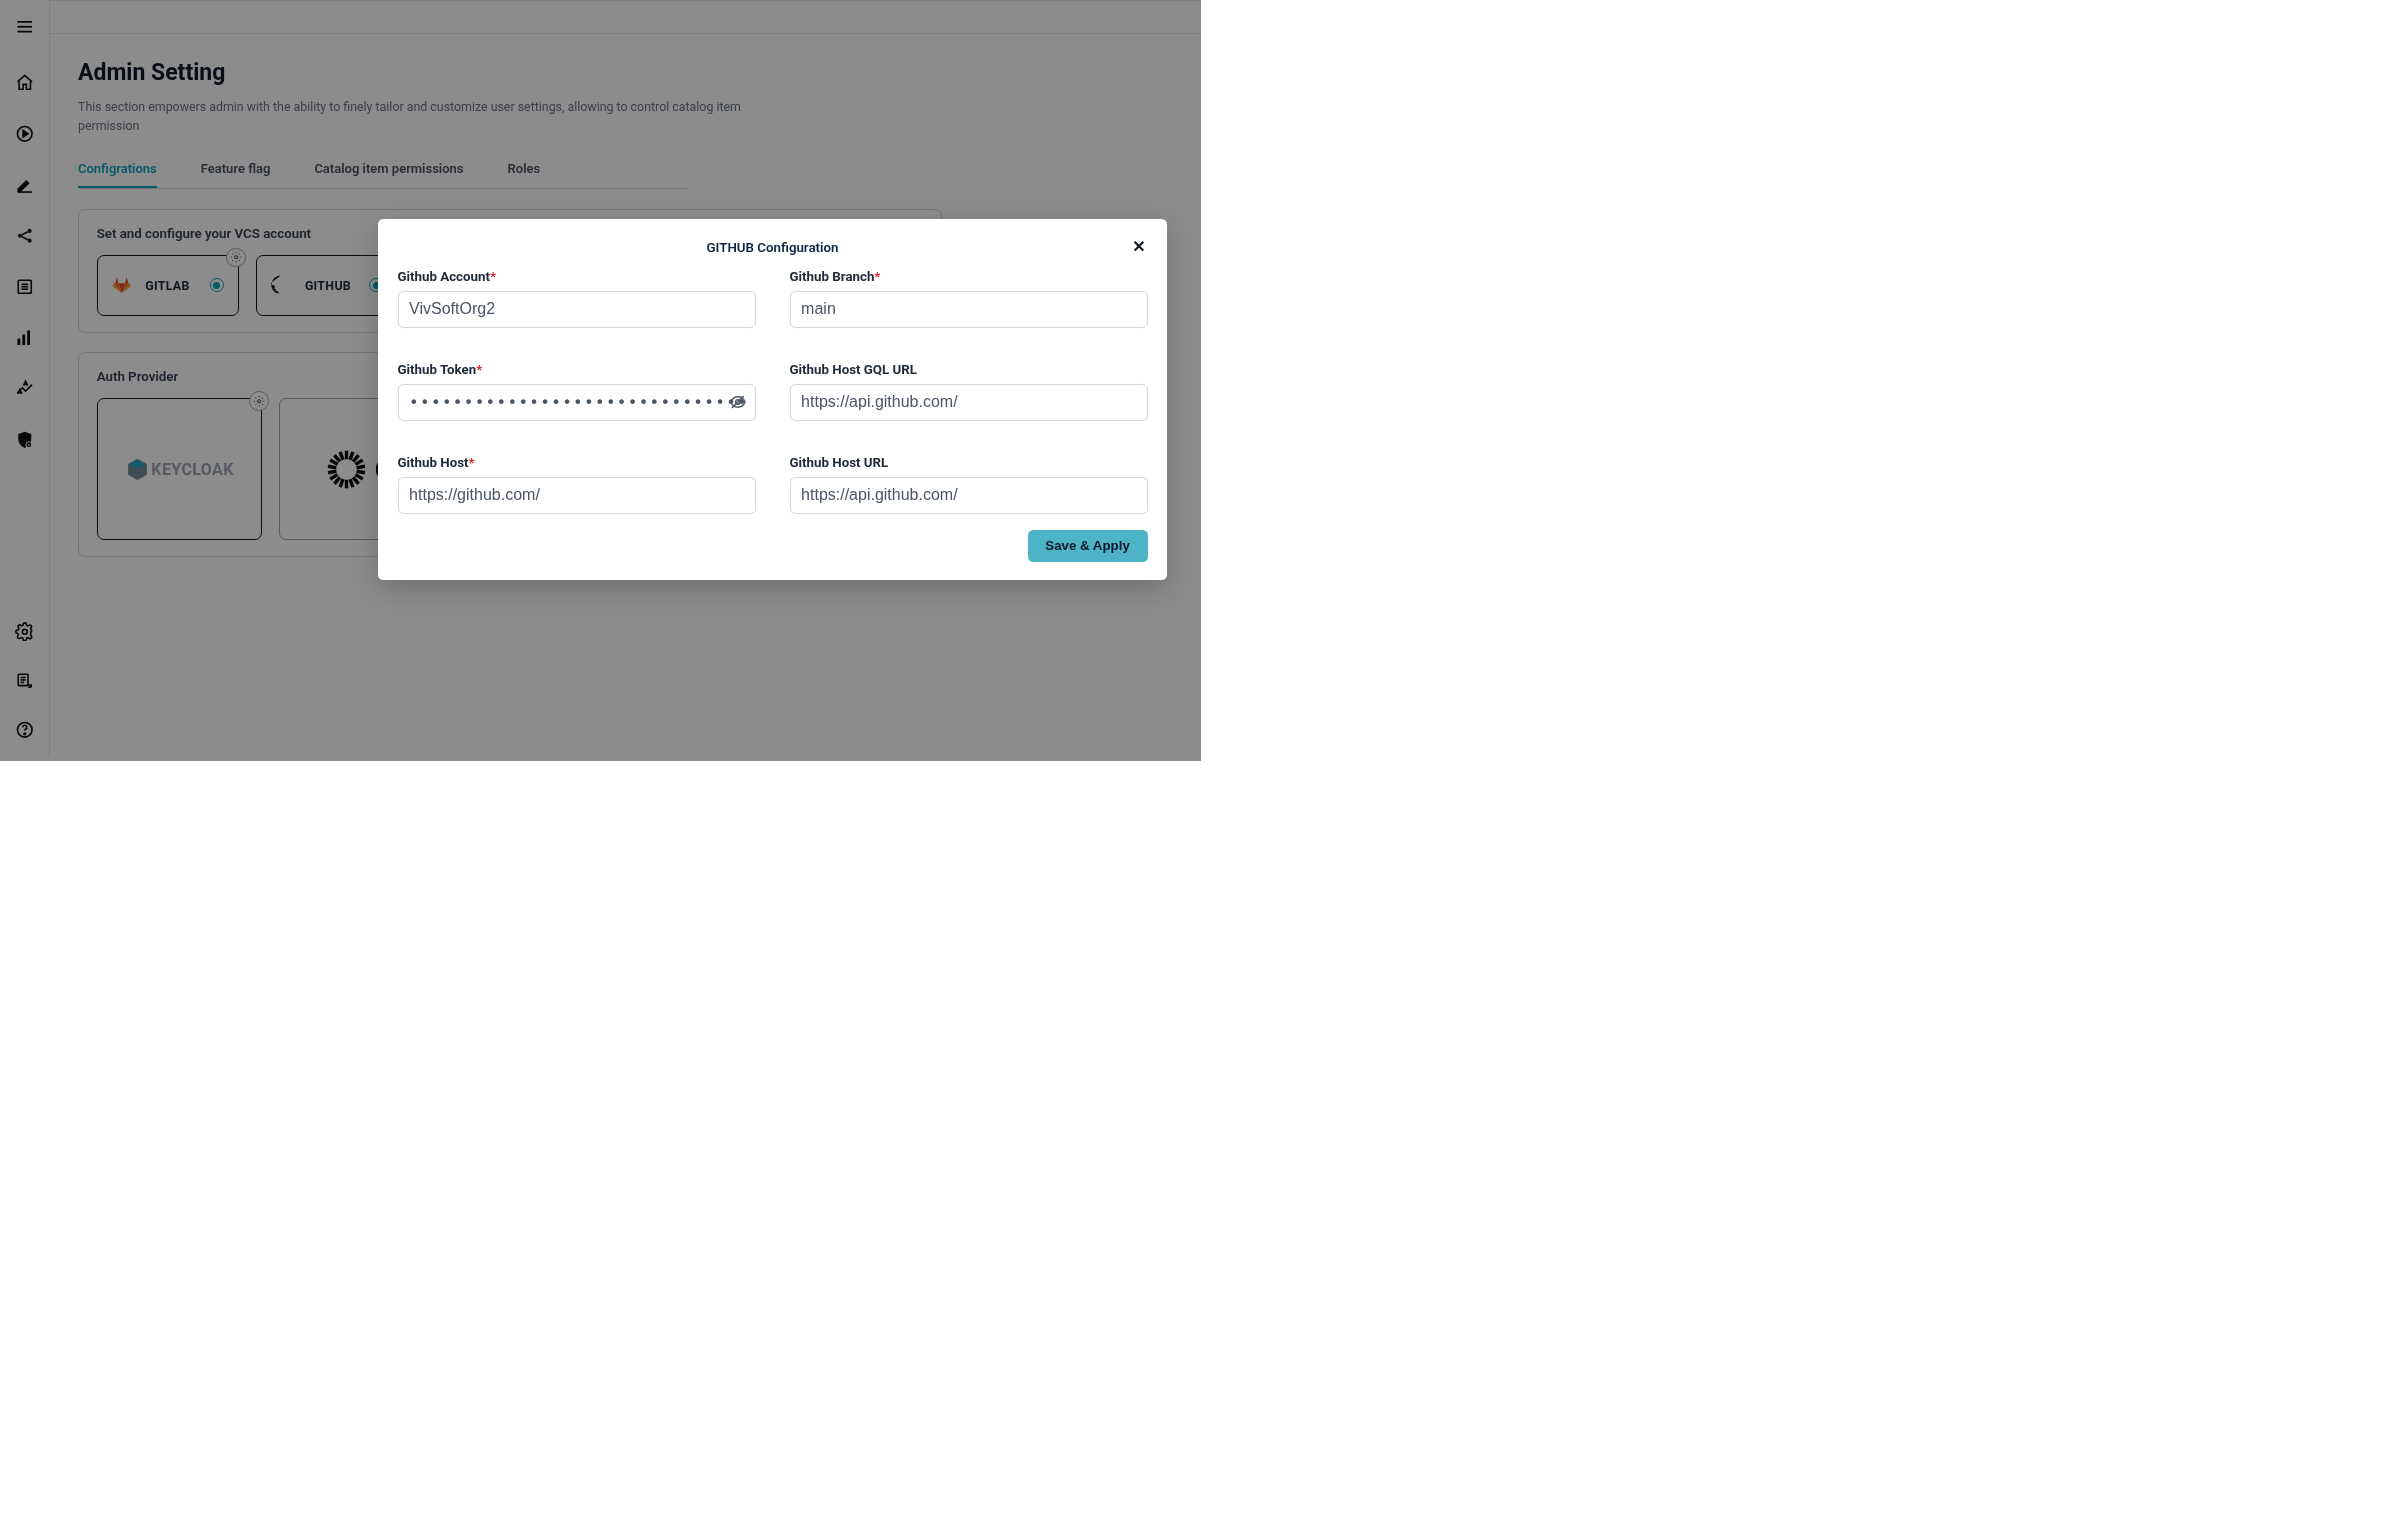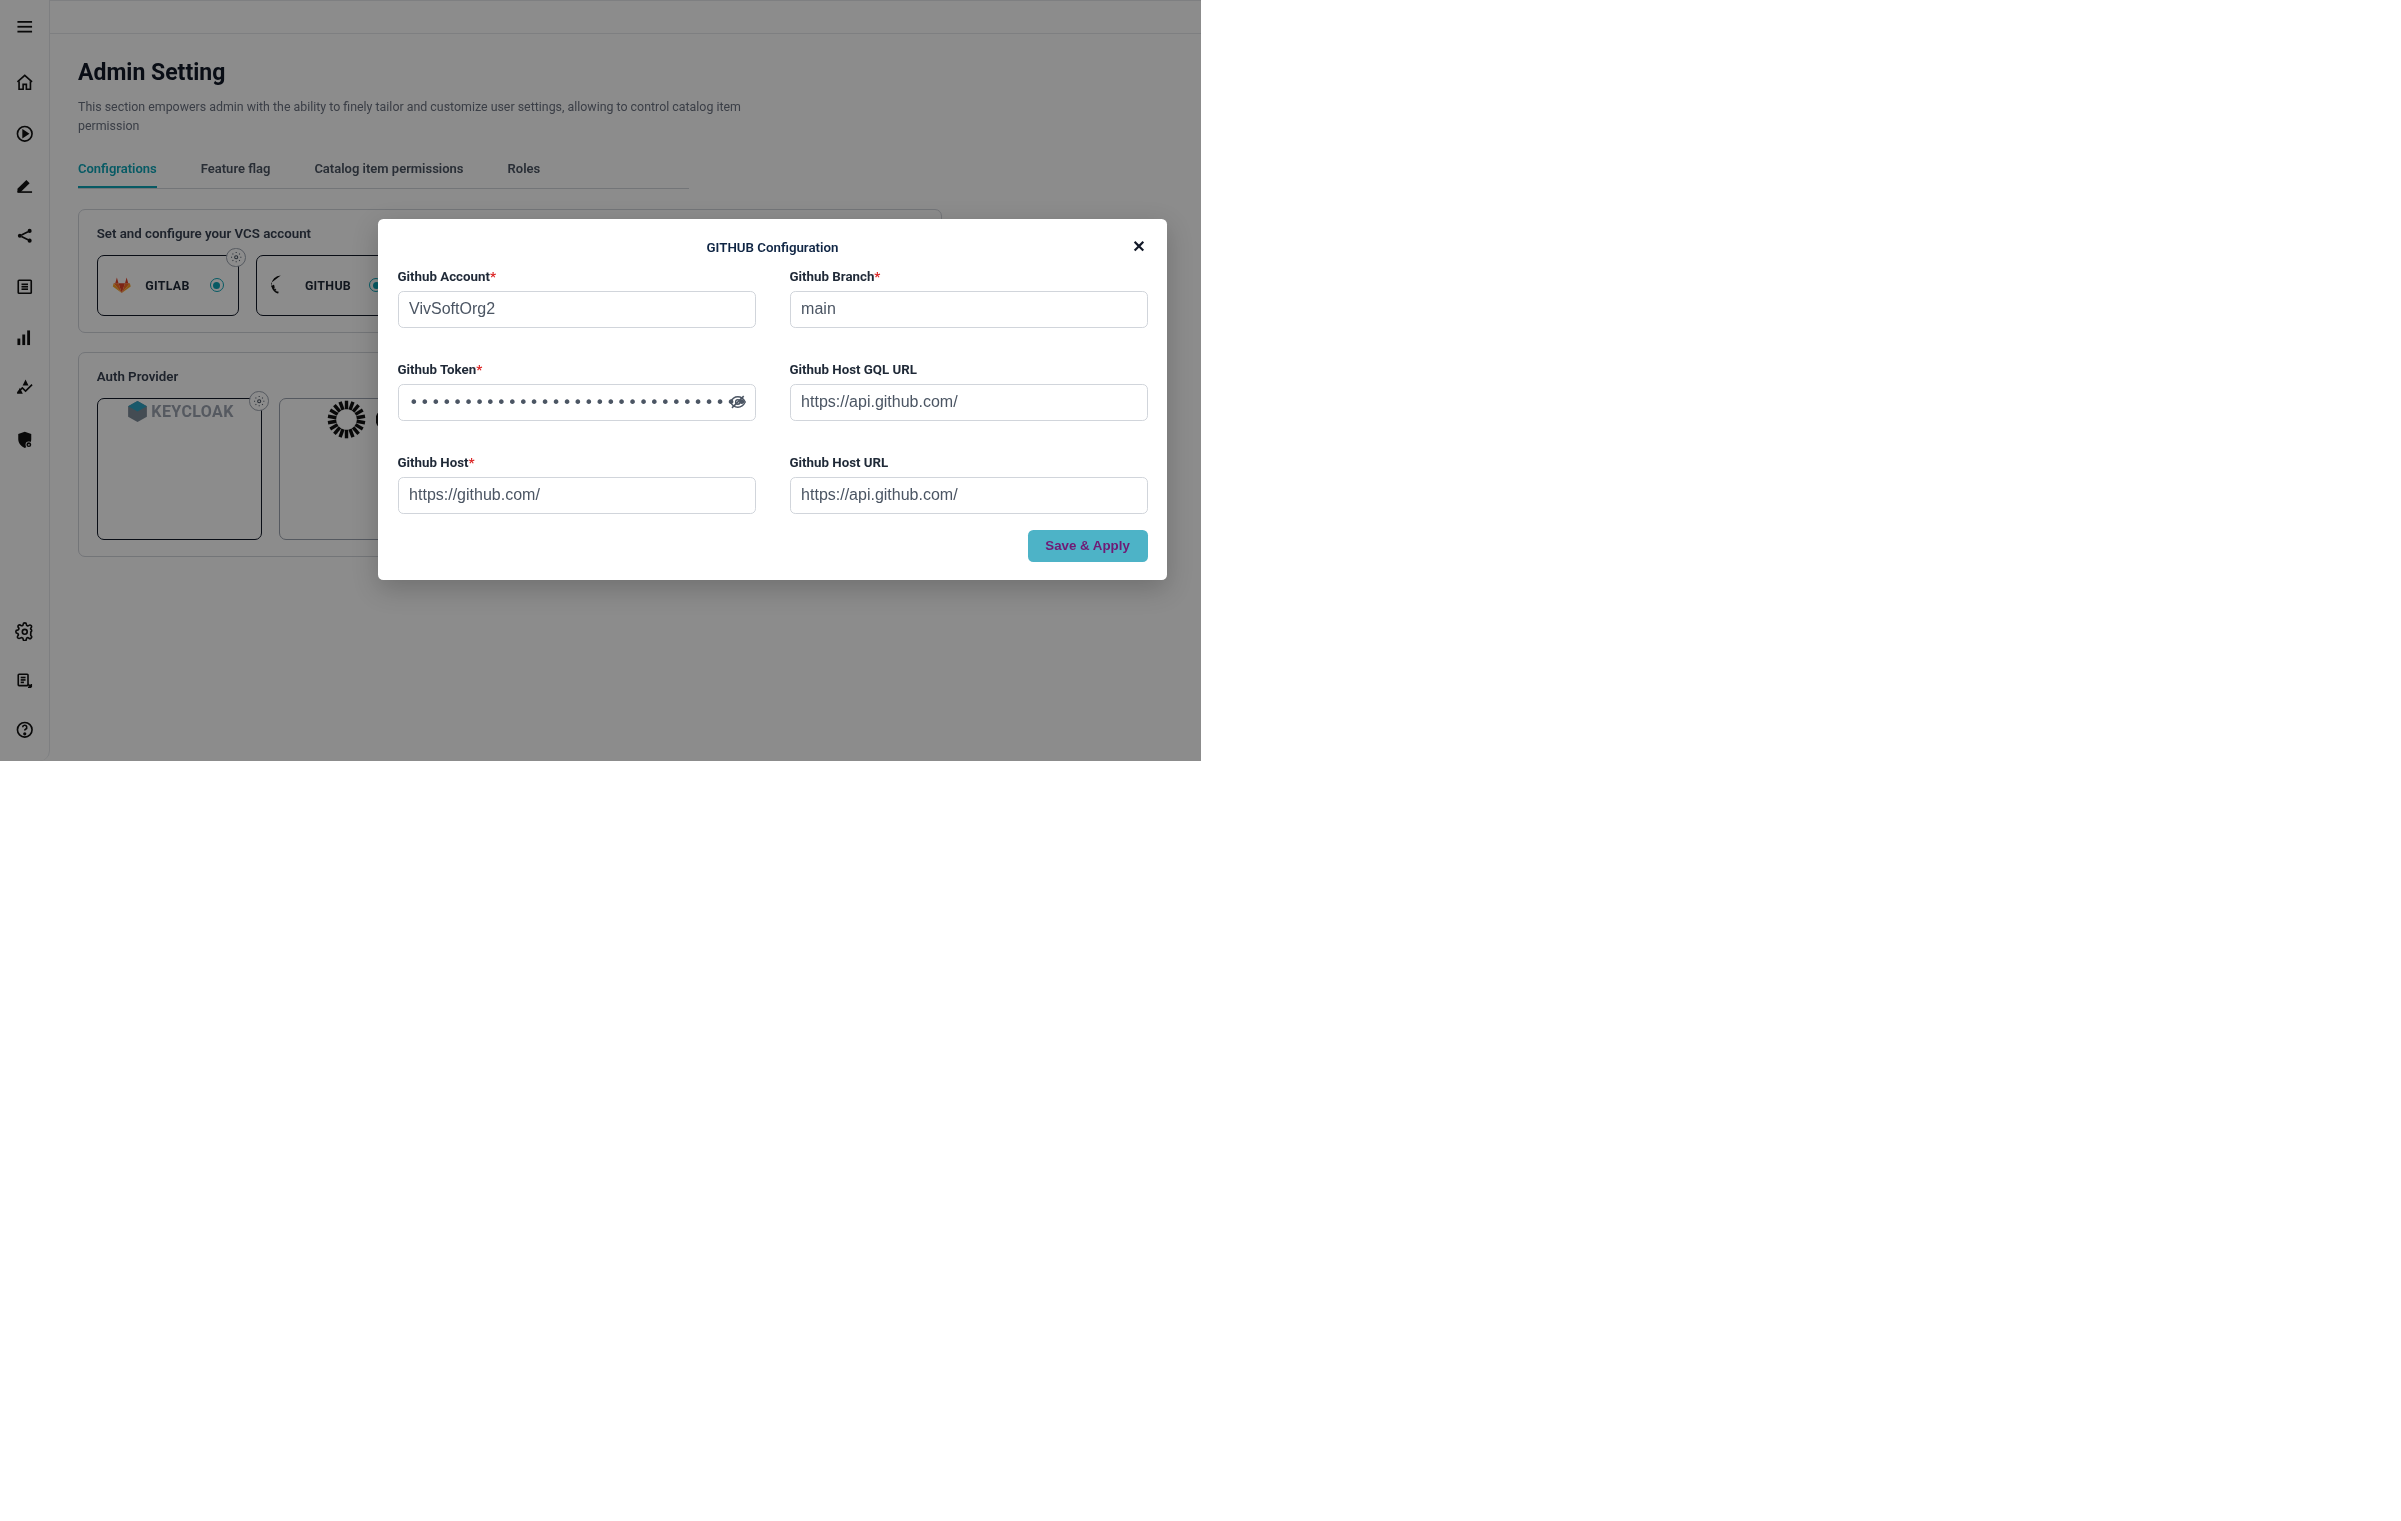--- a/index.html
+++ b/index.html
@@ -107,21 +107,21 @@
       border-radius:50%; display:flex; align-items:center; justify-content:center;
     }
     .chip .gear-badge svg { width:12.4px; height:12.4px; }
 
     
     .auth-row { display:flex; gap:17.7px; }
     .auth-card {
       width: 165px; height: 142px;
       border: 0.9px solid #9ca3af;
       border-radius: 7px;
-      display:flex; align-items:flex-start; justify-content:center;
+      display:flex; align-items:center; justify-content:center;
       position:relative;
       background:#fff;
     }
     .auth-card.active { border: 1.8px solid #111827; }
     .auth-card .gear-badge {
       position:absolute; top:-8px; right:-8px; width:19.5px; height:19.5px; background:#fff; border:0.9px solid #9ca3af;
       border-radius:50%; display:flex; align-items:center; justify-content:center;
     }
     .auth-card .gear-badge svg { width:12.4px; height:12.4px; }
     .kc-logo { display:flex; align-items:center; gap:1.8px; font-weight:700; font-size:16px; color:#9ca3af; letter-spacing:0.4px;}
@@ -185,21 +185,21 @@
     }
     .field input::placeholder { color:#9aa3af; }
     .field .input-wrap { position:relative; }
     .field .eye {
       position:absolute; right:8.8px; top:50%; transform:translateY(-50%);
       width:17.7px; height:17.7px; cursor:pointer; color:#4b5563;
     }
     .modal-footer { display:flex; justify-content:flex-end; margin-top: 16px; }
     .btn-primary {
       background: #4db3c7;
-      color: #701a75;
+      color: #0f172a;
       font-weight: 600;
       font-size: 13.3px;
       border: none;
       border-radius: 5.3px;
       padding: 8.8px 17.7px;
       cursor: pointer;
     }
 
     .token-dots {
       font-family: monospace;

